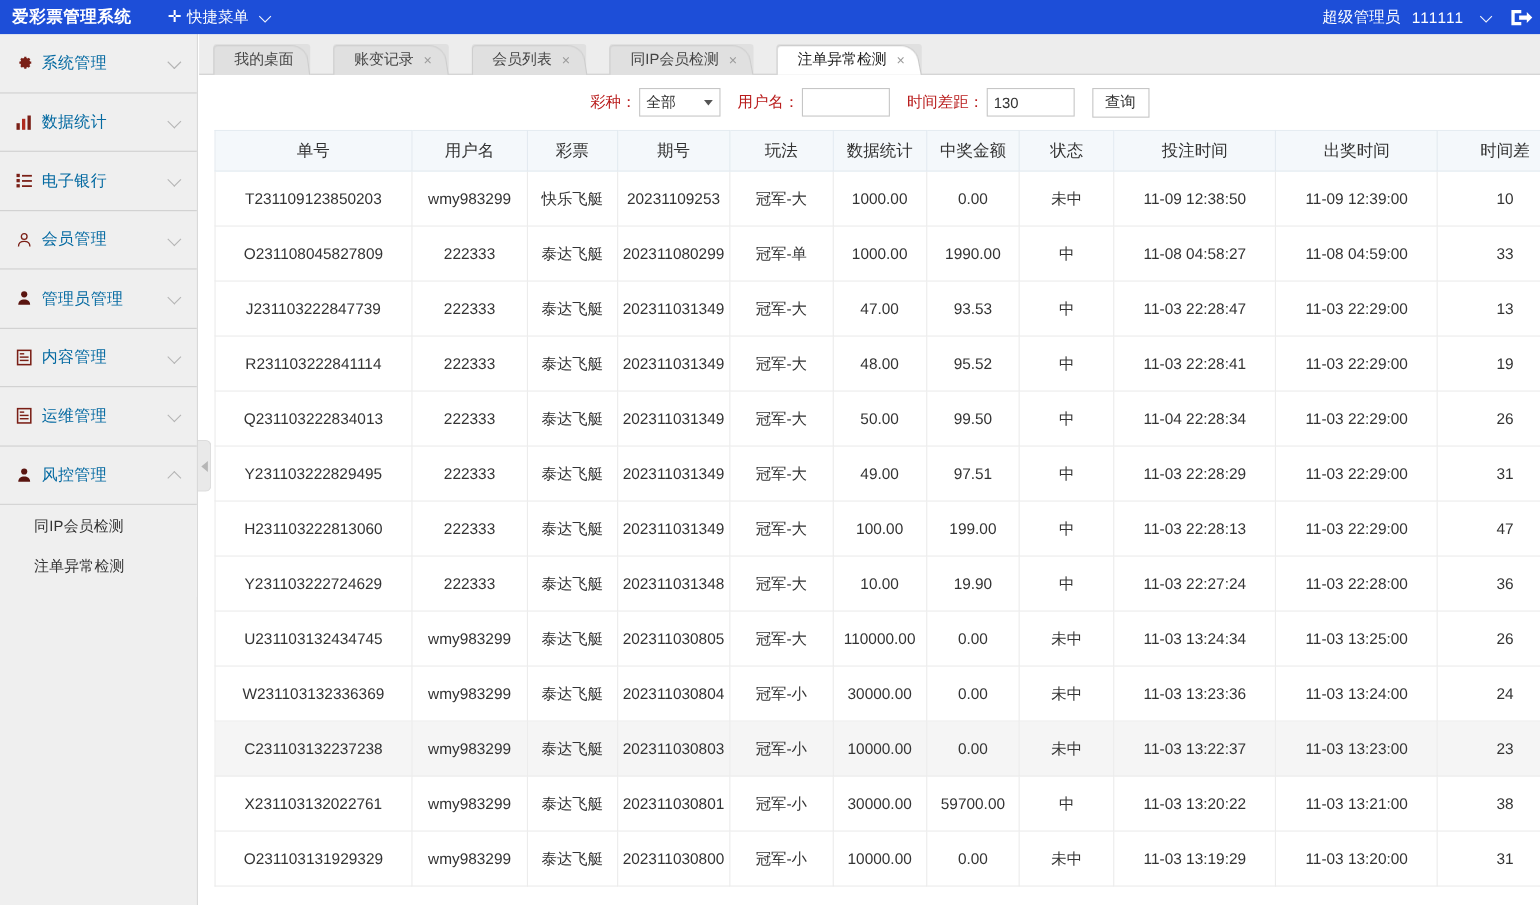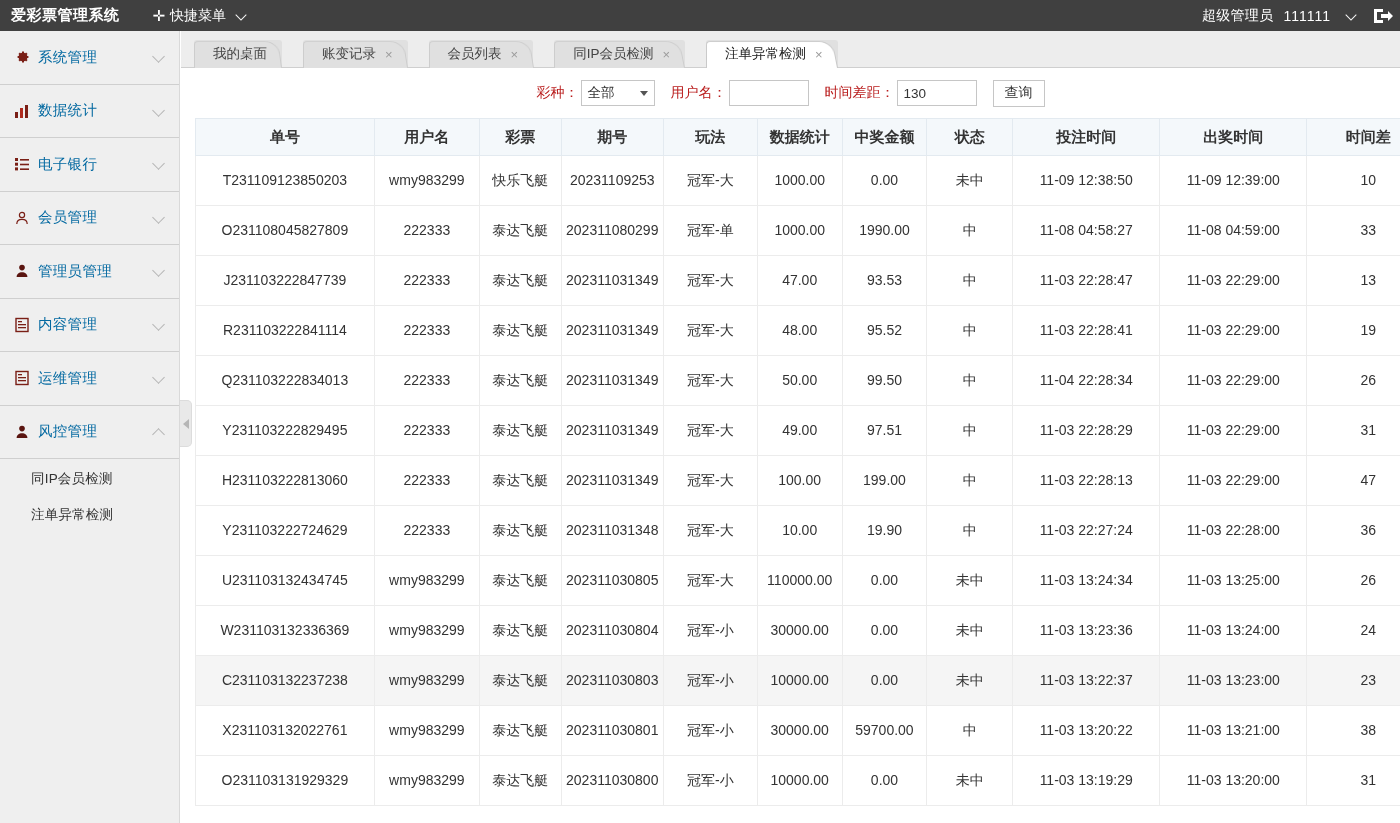--- a/index.html
+++ b/index.html
@@ -6,21 +6,21 @@
   html, body {
     width: 1400px; height: 823px;
     font-family: "Liberation Sans", "DejaVu Sans", sans-serif;
     background: #fff; overflow: hidden;
   }
   body { position: relative; }
 
   
   #app-header {
     position: absolute; top: 0; left: 0; width: 1400px; height: 31px;
-    background: #404040; display: flex; align-items: center;
+    background: #1d4ed8; display: flex; align-items: center;
     color: #fff; z-index: 30; justify-content: space-between;
   }
   #brand-title {
     font-size: 15px; font-weight: 700; padding-left: 11px;
     letter-spacing: .5px; color: #ffffff; white-space: nowrap;
   }
   #quick-menu {
     display: flex; align-items: center; gap: 5px;
     margin-left: 33px; font-size: 14px; color: #fff; white-space: nowrap;
   }
@@ -167,21 +167,21 @@
   }
 
   
   #table-wrap { width: 1219px; height: 705px; overflow: hidden; }
   table#orders-table {
     border-collapse: collapse; table-layout: fixed;
     width: 1235px; margin-left: 14px;
   }
   #orders-table th {
     background: #f4f8fb; border: 1px solid #e3eaf0;
-    font-size: 15px; font-weight: 700; color: #333;
+    font-size: 15px; font-weight: 400; color: #333;
     height: 37px; text-align: center; white-space: nowrap;
   }
   #orders-table td {
     border: 1px solid #ececec; font-size: 14px; color: #333;
     text-align: center; height: 50px; padding: 4px 2px;
     word-break: break-all; line-height: 1.25;
   }
   #orders-table tr.row-hover td { background: #f5f5f5; }
   .st-win  { color: #20a050; }
   .st-lose { color: #f04a36; }

